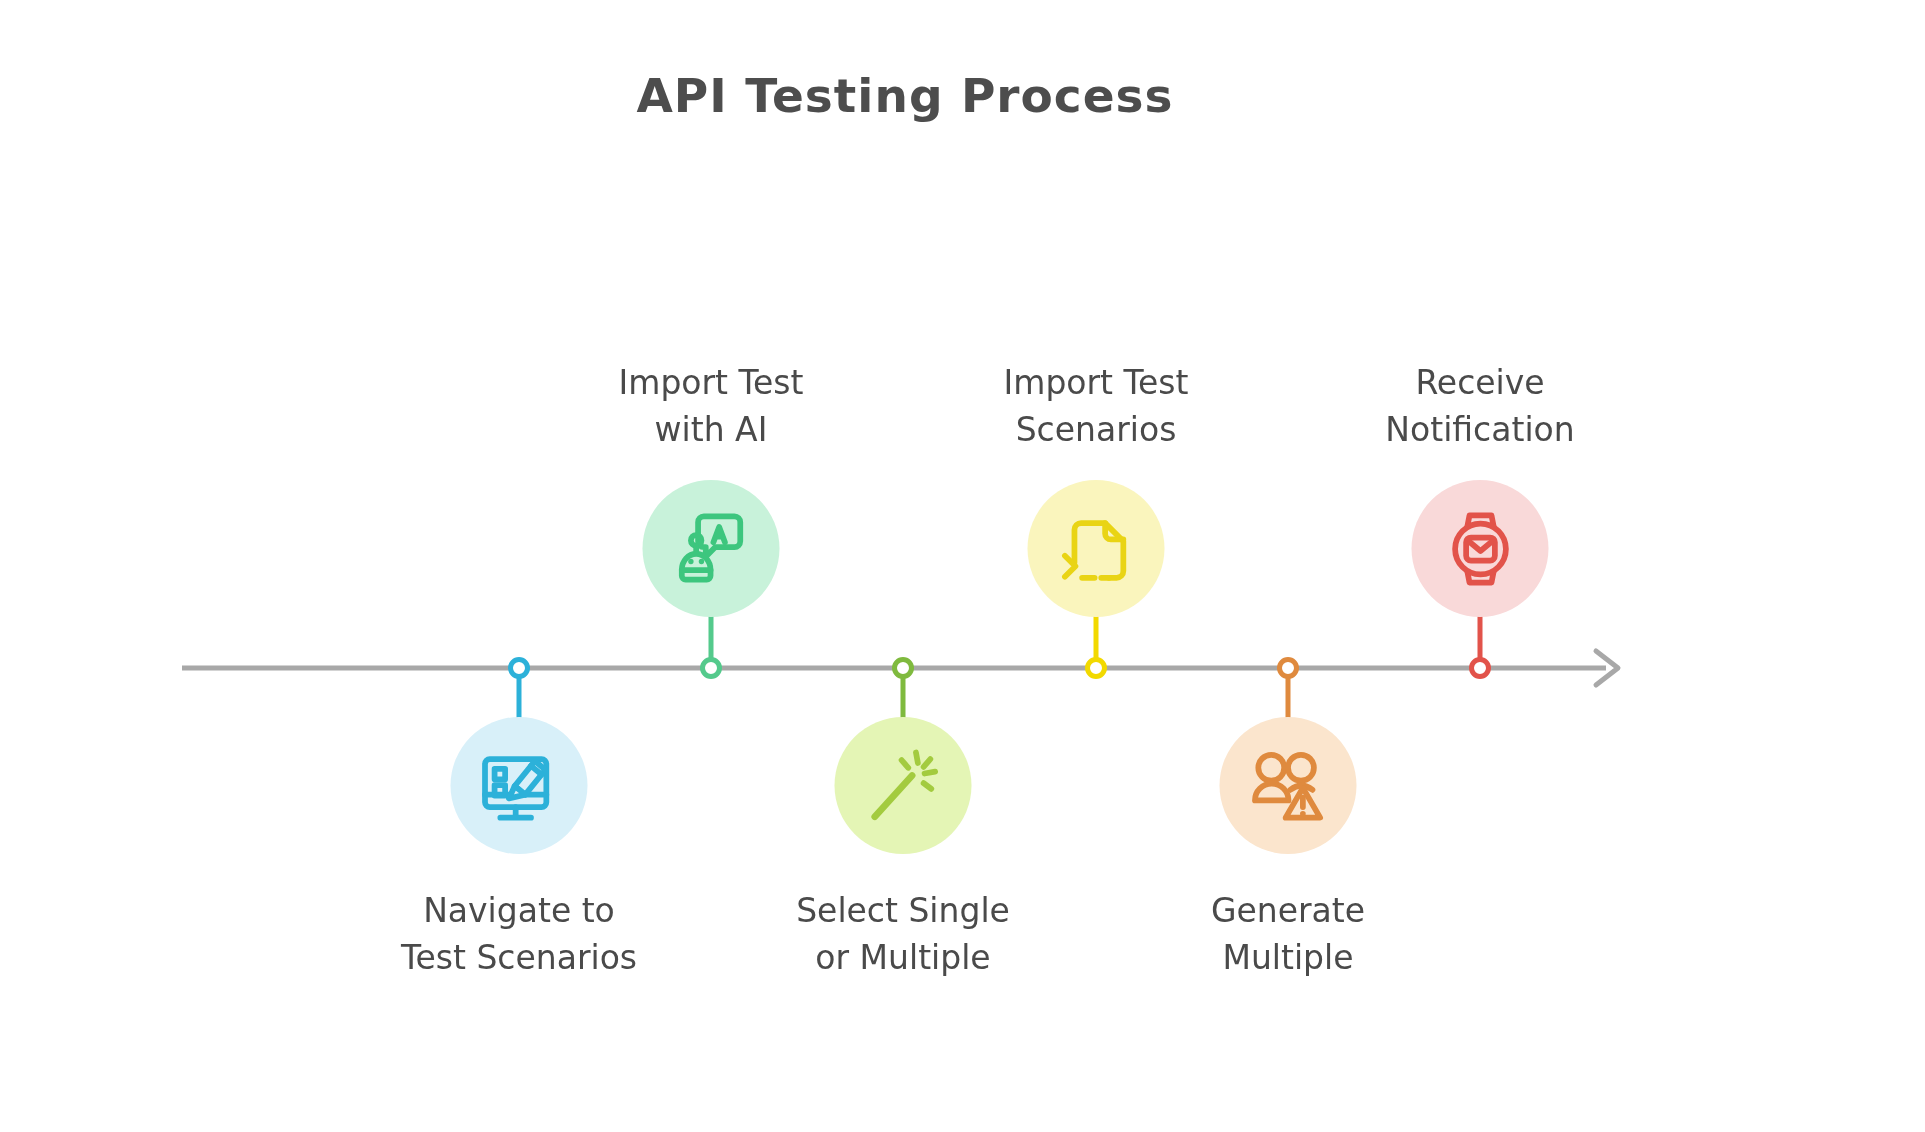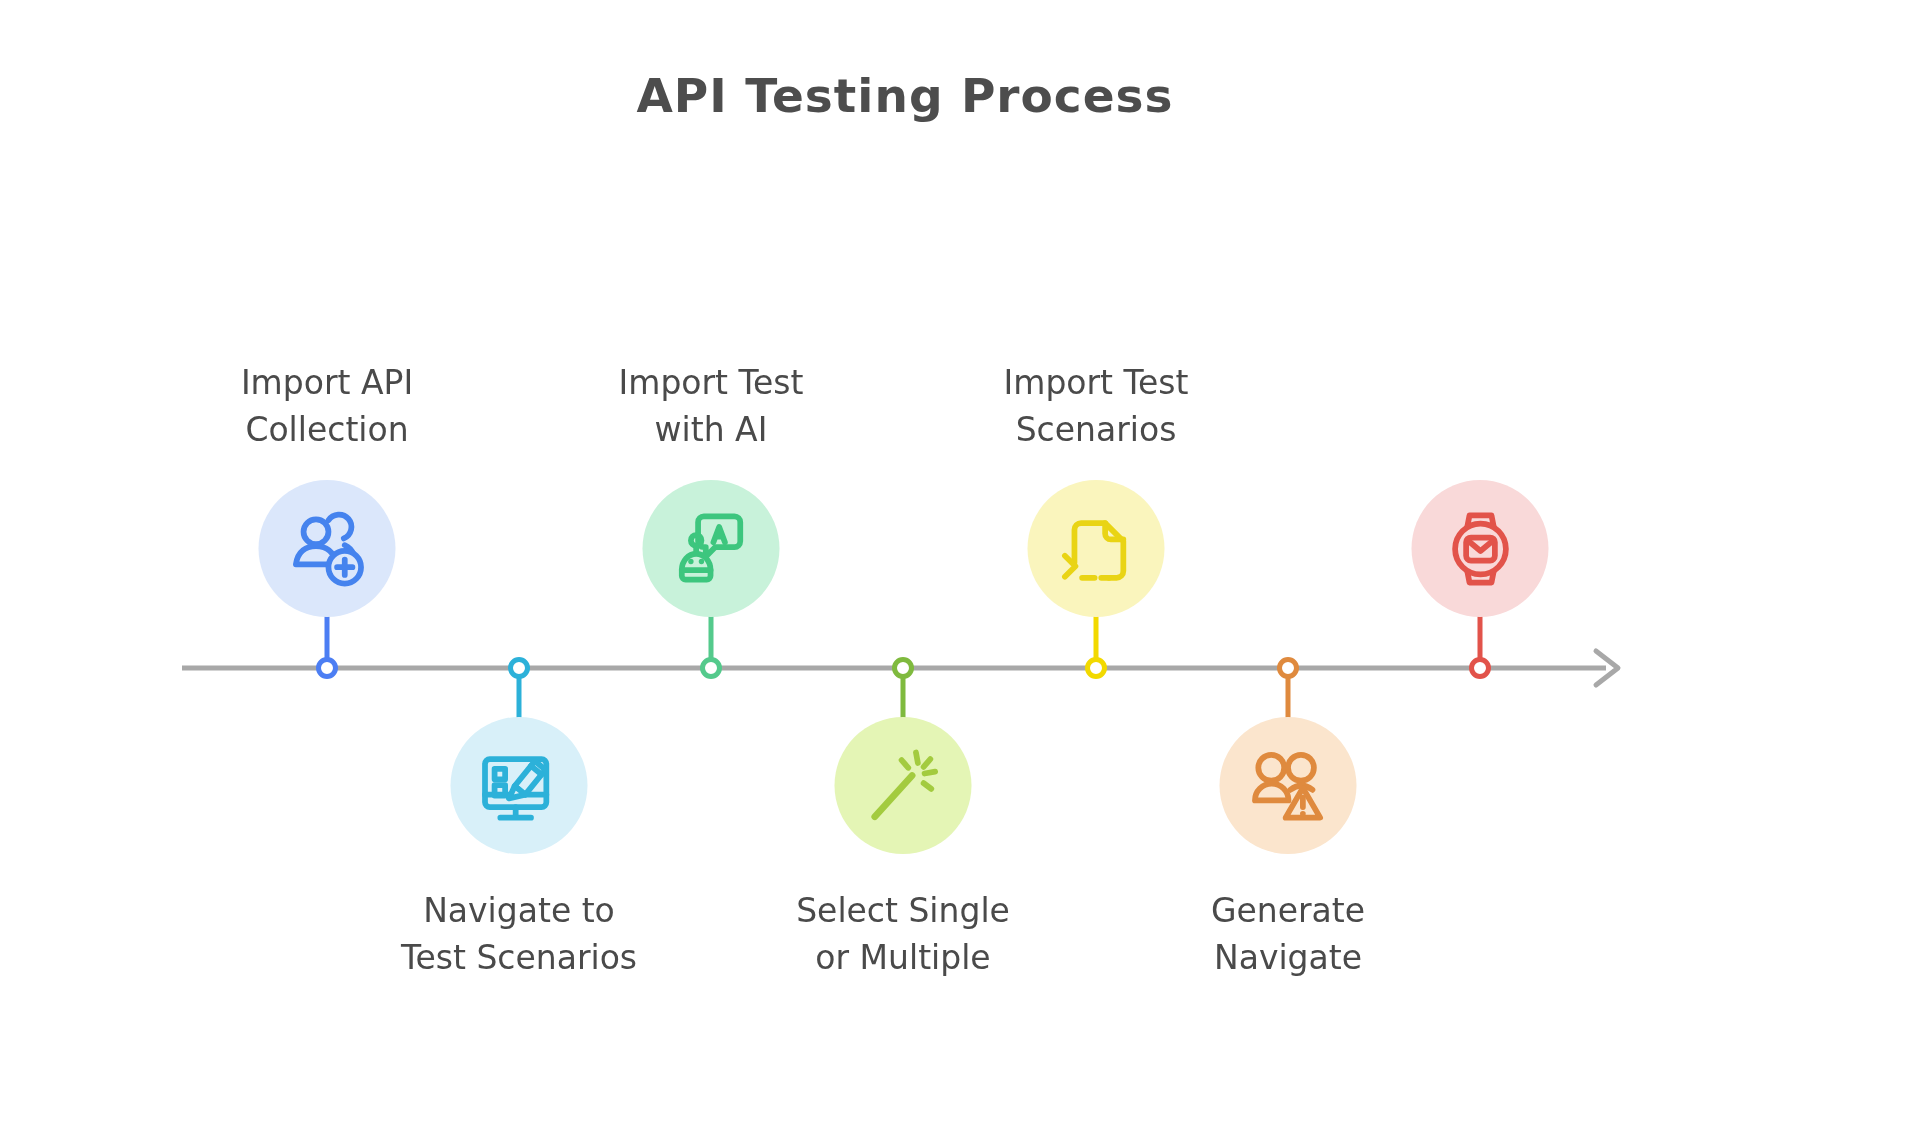--- a/index.html
+++ b/index.html
@@ -57,36 +57,20 @@
 
 <div class="canvas" style="--line: #a8a8a8; --title-color: #4d4d4d; --label-color: #4a4a4a;">
 
   <div class="title">API Testing Process</div>
 
   <svg class="axis" width="1925" height="1132">
     <line x1="182" y1="668" x2="1606" y2="668" stroke="var(--line,#a8a8a8)" stroke-width="5"></line>
     <path d="M1596 651 L1618 668 L1596 685" fill="none" stroke="var(--line,#a8a8a8)" stroke-width="5" stroke-linecap="round" stroke-linejoin="round"></path>
   </svg>
 
-  <div class="step above" style="--x: 327px; --bg: #dbe7fb; --icon: #4583ee; --accent: #4c7ef3;">
-    <div class="label">Import API
-Collection</div>
-    <div class="stem"></div>
-    <div class="bubble">
-      <svg class="icon" viewBox="0 0 96 96">
-        <path d="M49 18 a13 13 0 1 1 16 19"></path>
-        <path d="M66 44 c5 2 8 6 10 11"></path>
-        <circle cx="36" cy="30" r="13"></circle>
-        <path d="M15 64 C17 50 26 45 36 45 C46 45 55 50 57 64 Z"></path>
-        <circle class="knock" cx="66" cy="67" r="17" style="stroke:var(--icon)"></circle>
-        <path d="M66 59 v16 M58 67 h16"></path>
-      </svg>
-    </div>
-    <div class="dot"></div>
-  </div>
 
   <div class="step below" style="--x: 519px; --bg: #d8f0f9; --icon: #2cb1d9; --accent: #2cb1d9;">
     <div class="label">Navigate to
 Test Scenarios</div>
     <div class="stem"></div>
     <div class="bubble">
       <svg class="icon" viewBox="0 0 96 96">
         <rect x="12" y="20" width="64" height="50" rx="5"></rect>
         <path d="M12 57 h64"></path>
         <path d="M44 70 v9"></path>
@@ -148,37 +132,39 @@
         <path d="M15 55 l11 11 -11 11"></path>
         <path d="M33 78 h13"></path>
         <path d="M53 78 h8"></path>
       </svg>
     </div>
     <div class="dot"></div>
   </div>
 
   <div class="step below" style="--x: 1288px; --bg: #fbe5cd; --icon: #df8a3e; --accent: #df8a3e;">
     <div class="label">Generate
-Navigate</div>
+Multiple</div>
     <div class="stem"></div>
     <div class="bubble">
       <svg class="icon" viewBox="0 0 96 96">
         <circle cx="30" cy="29" r="13.5"></circle>
         <circle cx="61" cy="29" r="13.5"></circle>
         <path d="M50 52 q11.5 -9 23 0"></path>
         <path d="M13 63 a17.5 17.5 0 0 1 35 0 z"></path>
         <path class="knock" d="M63 50 L81 81 H45 Z" style="stroke:var(--icon)"></path>
         <path d="M63 60 v10"></path>
         <circle class="fill" cx="63" cy="77" r="3"></circle>
       </svg>
     </div>
     <div class="dot"></div>
   </div>
 
   <div class="step above" style="--x: 1480px; --bg: #f9d9d9; --icon: #e2534a; --accent: #e2534a;">
+    <div class="label">Receive
+Notification</div>
     <div class="stem"></div>
     <div class="bubble">
       <svg class="icon" viewBox="0 0 96 96">
         <path d="M34 26 L36.5 13 h23 L62 26"></path>
         <path d="M34 70 L36.5 83 h23 L62 70"></path>
         <circle class="knock" cx="48" cy="48" r="26.5" style="stroke:var(--icon)"></circle>
         <rect x="33" y="36" width="30" height="24" rx="5"></rect>
         <path d="M37 41 l11 9 11 -9"></path>
       </svg>
     </div>

